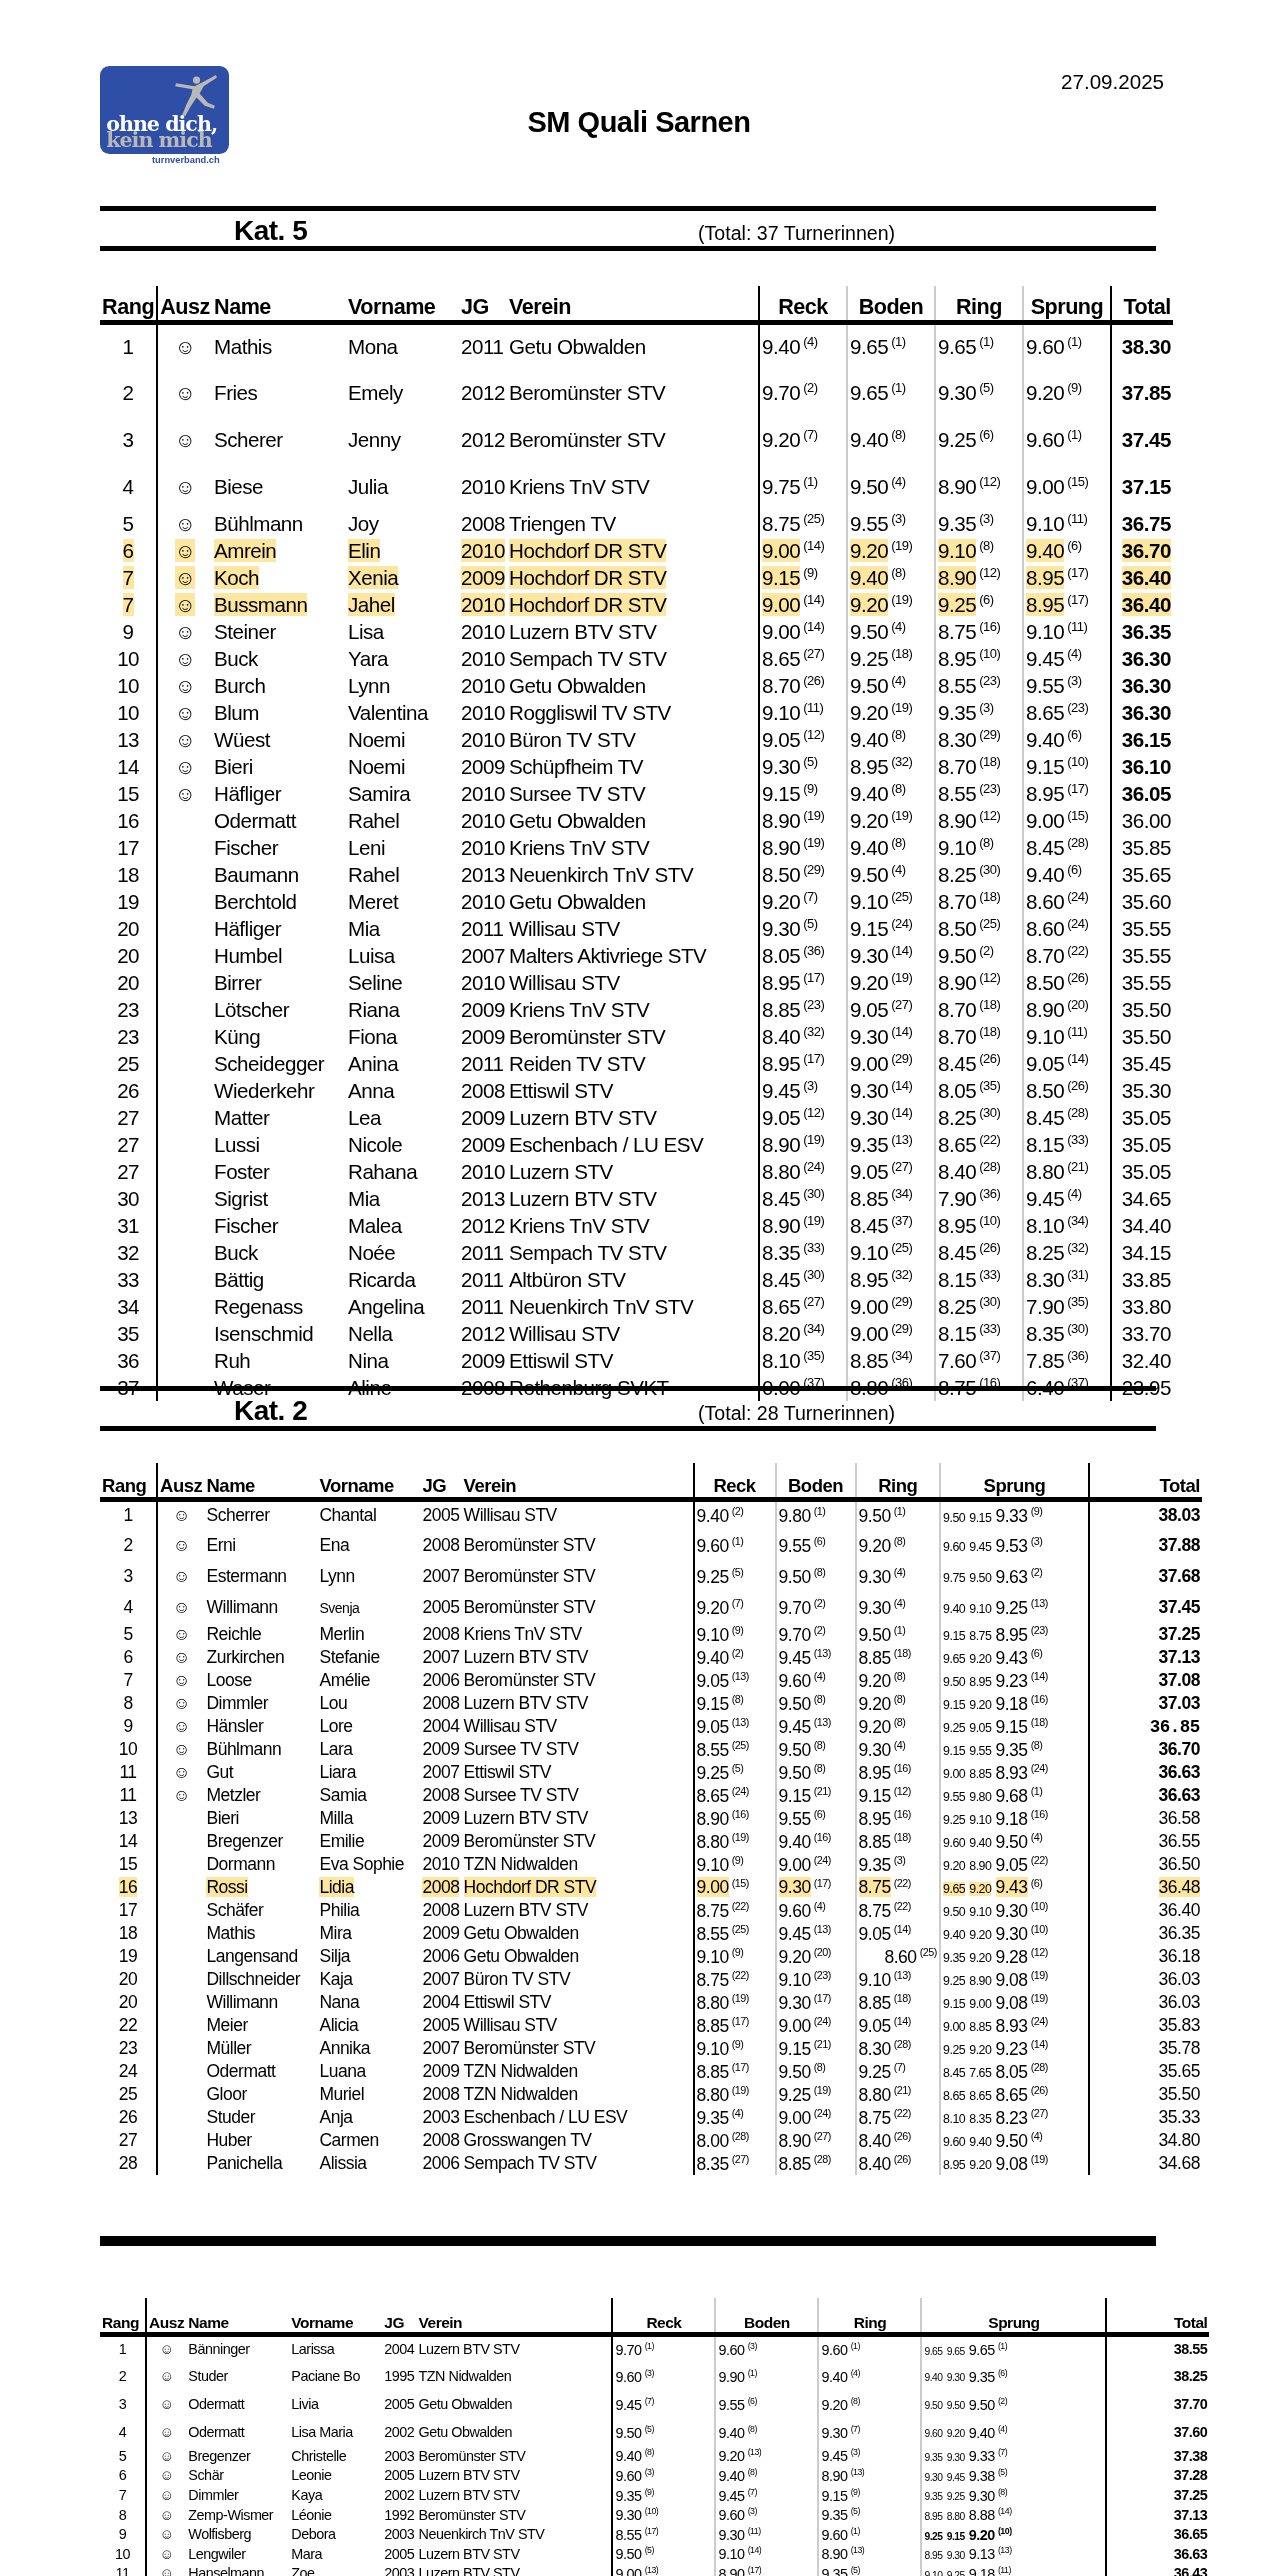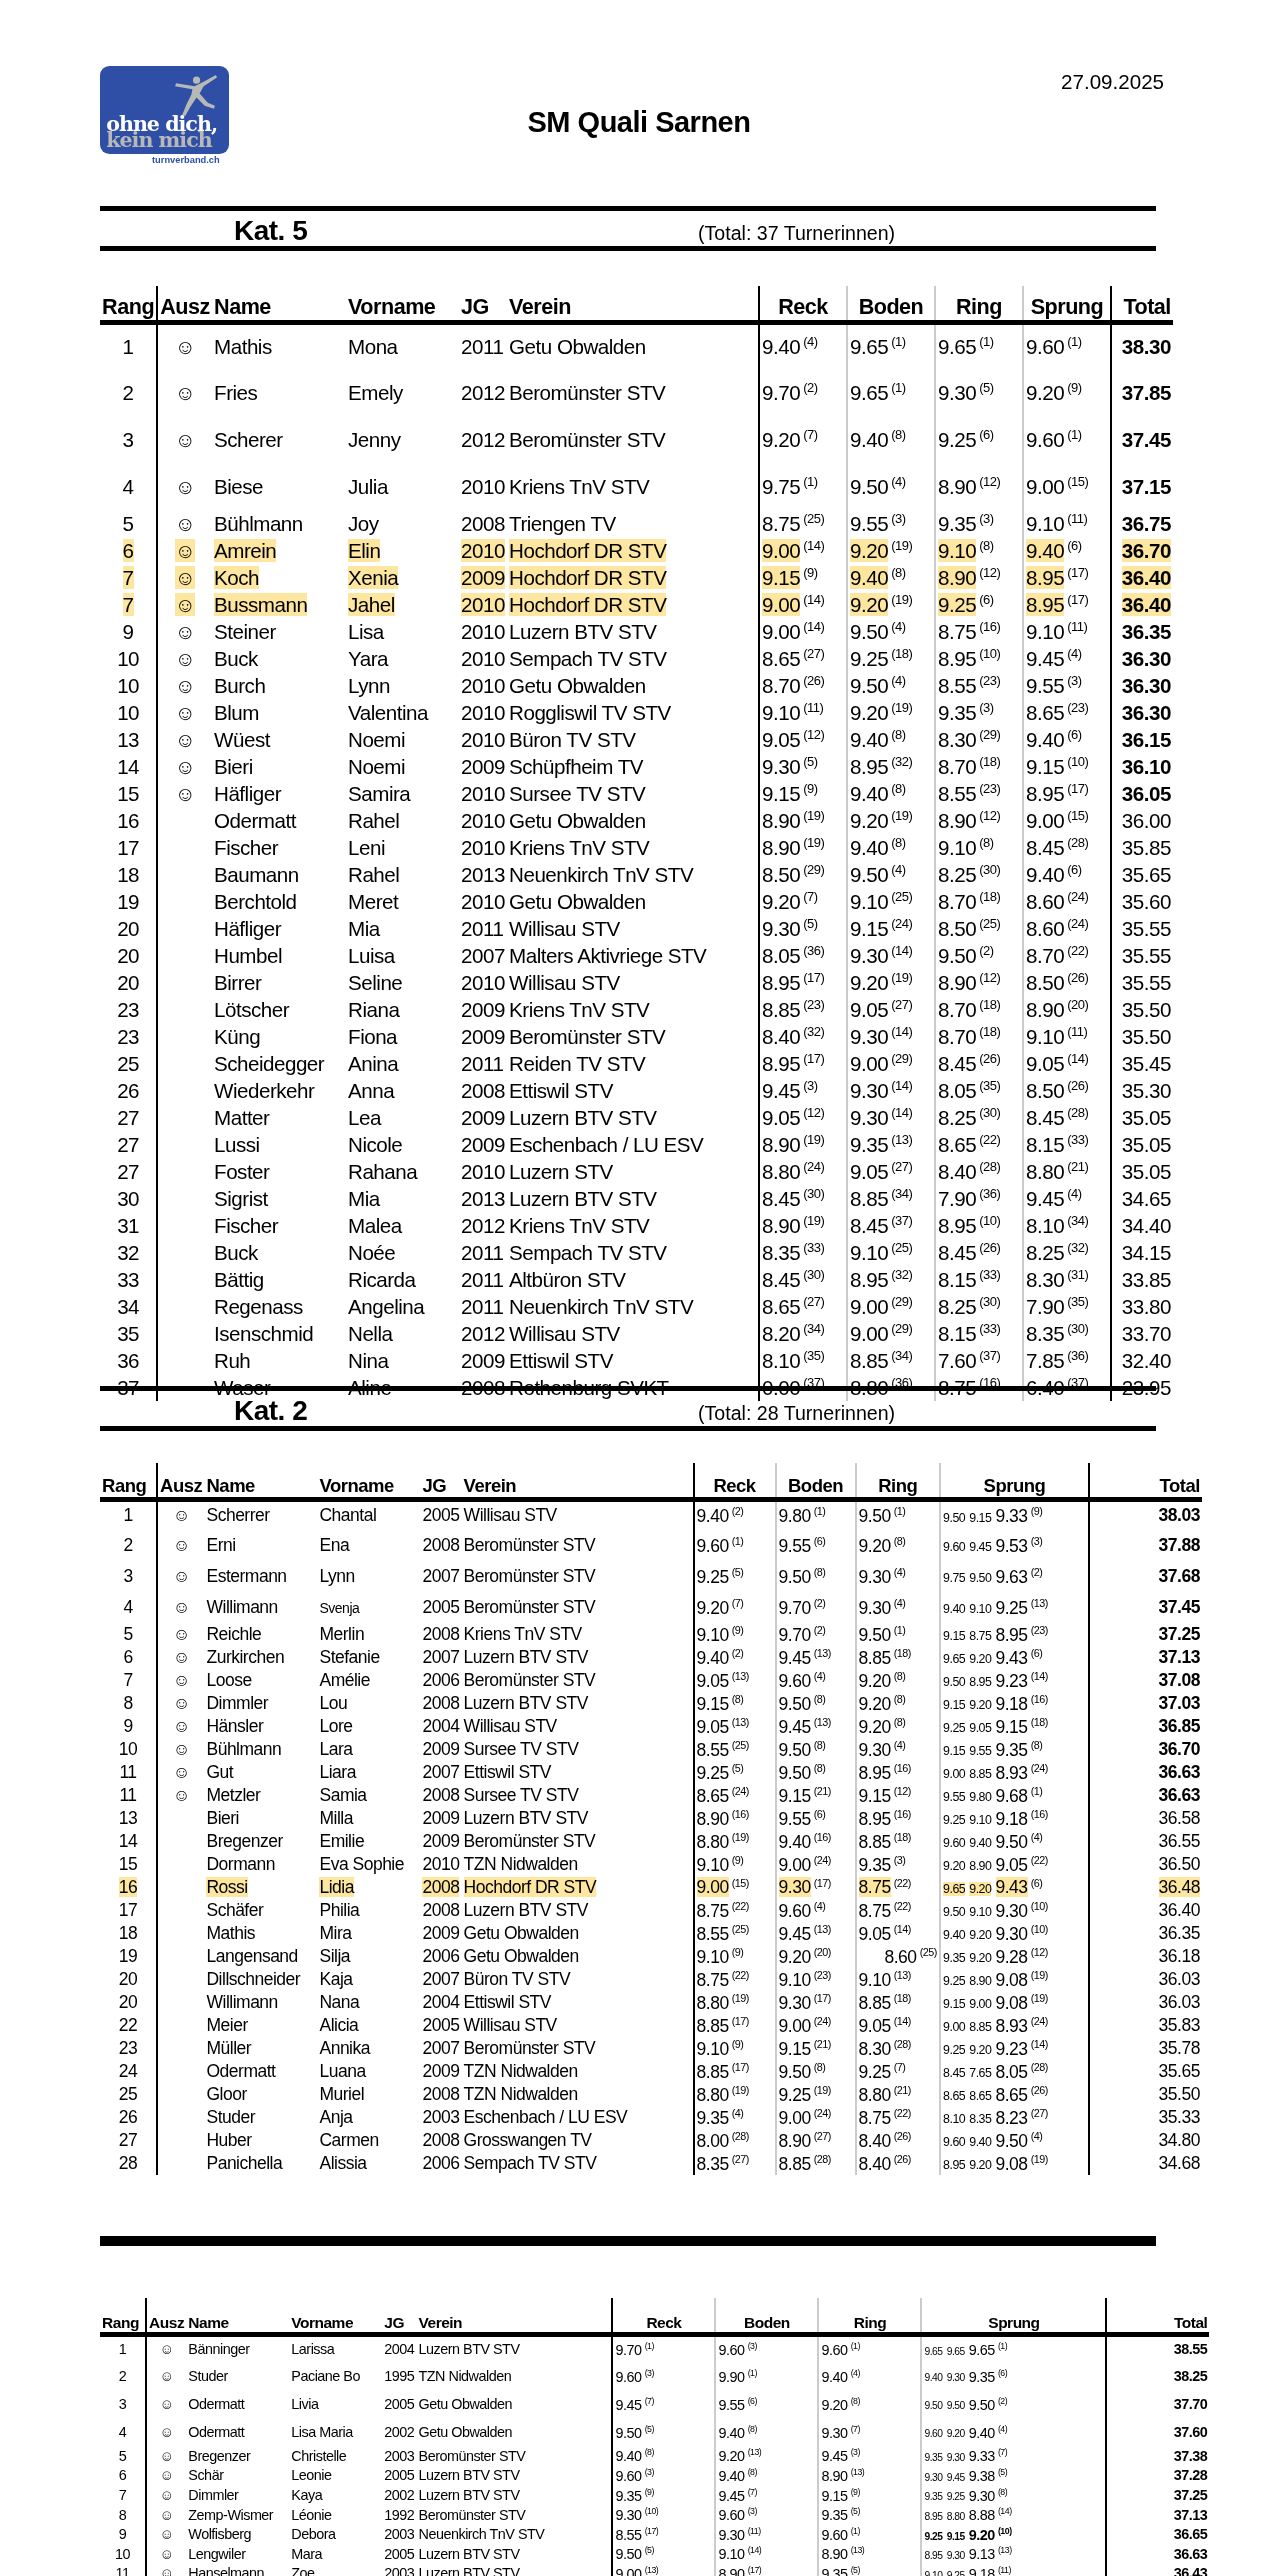--- a/index.html
+++ b/index.html
@@ -737,21 +737,21 @@
           <td class="rang" style="font-size: 17.5px;"><span>9</span></td>
           <td class="smiley" style="font-size: 17.5px;"><span class="hv">☺</span></td>
           <td class="" style="font-size: 17.5px;"><span class="hv">Hänsler</span></td>
           <td class="" style="font-size: 17.5px;"><span class="hv">Lore</span></td>
           <td class="" style="font-size: 17.5px;"><span class="hv">2004</span></td>
           <td class="" style="font-size: 17.5px;"><span class="hv">Willisau STV</span></td>
           <td class="score first-score" style="font-size: 17.5px;"><span class="hv">9.05</span><span class="rk" style="font-size:10.8px">(13)</span></td>
           <td class="score" style="font-size: 17.5px;"><span class="hv">9.45</span><span class="rk" style="font-size:10.8px">(13)</span></td>
           <td class="score" style="font-size: 17.5px;"><span class="hv">9.20</span><span class="rk" style="font-size:10.8px">(8)</span></td>
           <td class="score" style="font-size: 17.5px;"><span class="sub hv" style="font-size:12.4px">9.25</span><span class="sub hv" style="font-size:12.4px">9.05</span><span class="hv">9.15</span><span class="rk" style="font-size:10.8px">(18)</span></td>
-          <td class="total totsep" style="font-size: 17.5px;"><span>36.85</span></td>
+          <td class="total totsep" style="font-size: 17.5px; font-family: Liberation Mono, monospace;"><span>36.85</span></td>
         </tr>
         <tr style="height: 23px;">
           <td class="rang" style="font-size: 17.5px;"><span>10</span></td>
           <td class="smiley" style="font-size: 17.5px;"><span class="hv">☺</span></td>
           <td class="" style="font-size: 17.5px;"><span class="hv">Bühlmann</span></td>
           <td class="" style="font-size: 17.5px;"><span class="hv">Lara</span></td>
           <td class="" style="font-size: 17.5px;"><span class="hv">2009</span></td>
           <td class="" style="font-size: 17.5px;"><span class="hv">Sursee TV STV</span></td>
           <td class="score first-score" style="font-size: 17.5px;"><span class="hv">8.55</span><span class="rk" style="font-size:10.8px">(25)</span></td>
           <td class="score" style="font-size: 17.5px;"><span class="hv">9.50</span><span class="rk" style="font-size:10.8px">(8)</span></td>

